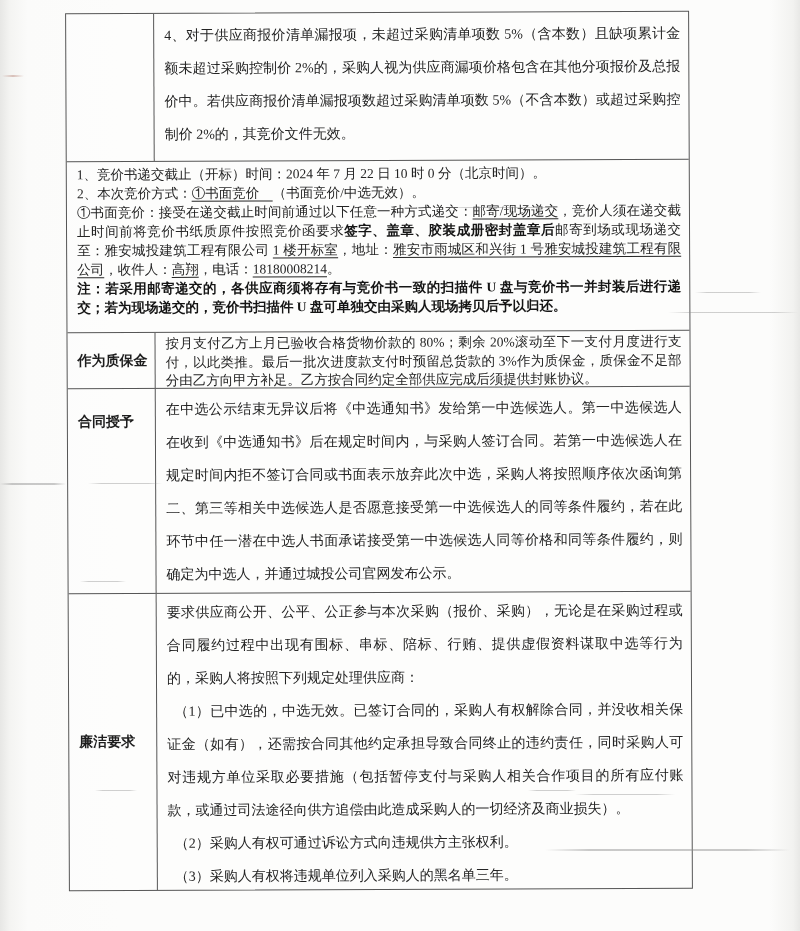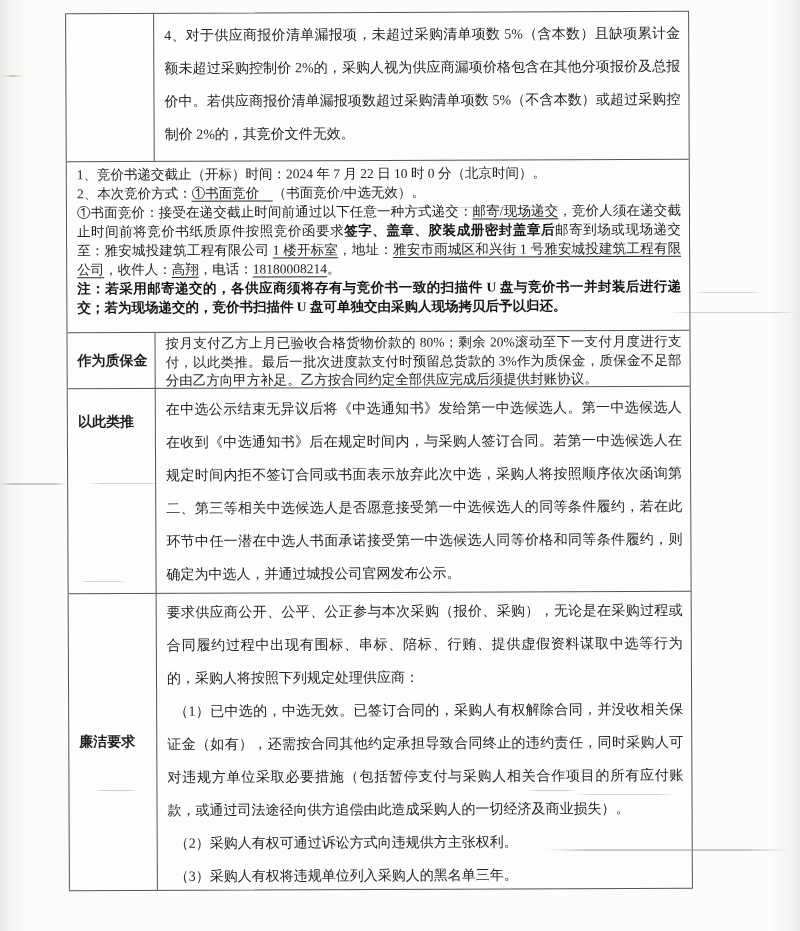--- a/index.html
+++ b/index.html
@@ -70,21 +70,21 @@
   </section>
 
   <section class="row r3">
     <div class="head head-mid">作为质保金</div>
     <div class="body">
         <p class="para"><span>按月支付乙方上月已验收合格货物价款的 80%；剩余 20%滚动至下一支付月度进行支付，以此类推。最后一批次进度款支付时预留总货款的 3%作为质保金，质保金不足部分由乙方向甲方补足。乙方按合同约定全部供应完成后须提供封账协议。</span></p>
       </div>
   </section>
 
   <section class="row r4">
-    <div class="head head-top">以此类推</div>
+    <div class="head head-top">合同授予</div>
     <div class="body">
         <p class="para"><span>在中选公示结束无异议后将《中选通知书》发给第一中选候选人。第一中选候选人在收到《中选通知书》后在规定时间内，与采购人签订合同。若第一中选候选人在规定时间内拒不签订合同或书面表示放弃此次中选，采购人将按照顺序依次函询第二、第三等相关中选候选人是否愿意接受第一中选候选人的同等条件履约，若在此环节中任一潜在中选人书面承诺接受第一中选候选人同等价格和同等条件履约，则确定为中选人，并通过城投公司官网发布公示。</span></p>
       </div>
   </section>
 
   <section class="row r5">
     <div class="head head-mid">廉洁要求</div>
     <div class="body">
         <p class="para"><span>要求供应商公开、公平、公正参与本次采购（报价、采购），无论是在采购过程或合同履约过程中出现有围标、串标、陪标、行贿、提供虚假资料谋取中选等行为的，采购人将按照下列规定处理供应商：</span></p>
         <p class="para indent"><span>（1）已中选的，中选无效。已签订合同的，采购人有权解除合同，并没收相关保证金（如有），还需按合同其他约定承担导致合同终止的违约责任，同时采购人可对违规方单位采取必要措施（包括暂停支付与采购人相关合作项目的所有应付账款，或通过司法途径向供方追偿由此造成采购人的一切经济及商业损失）。</span></p>

